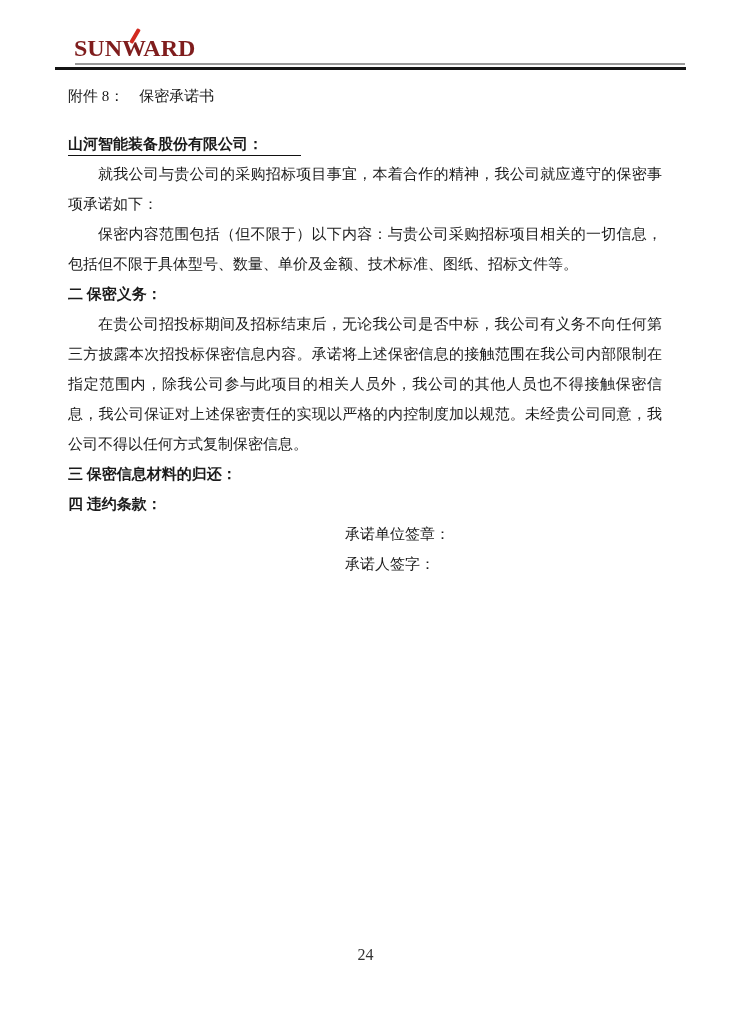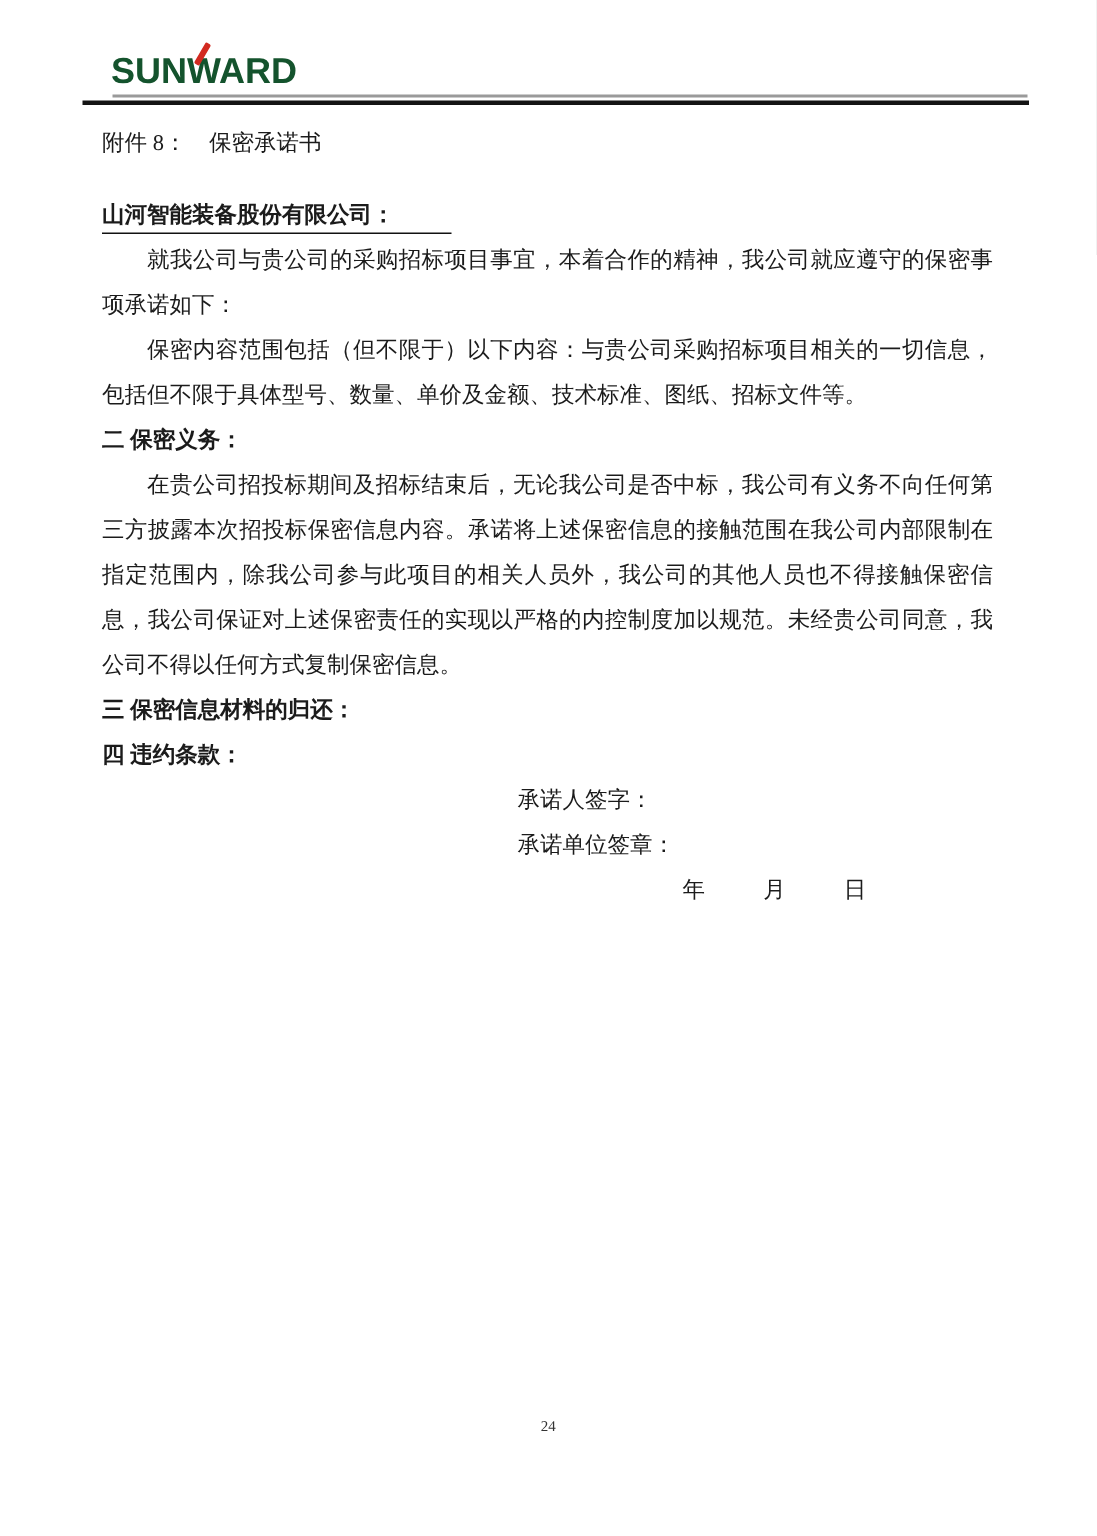--- a/index.html
+++ b/index.html
@@ -8,24 +8,24 @@
     width:731px;height:1024px;
     margin:0 auto;
     background:#ffffff;
     font-family:"Liberation Serif", serif;
     color:#1b1b1b;
     overflow:hidden;
   }
   
   .logo{
     position:absolute;left:74px;top:35px;
-    font-family:Liberation Sans, sans-serif;
+    font-family:Liberation Serif, serif;
     font-weight:800;font-style:normal;
     font-size:24px;letter-spacing:0px;
-    color:#14532d;
+    color:#7f1d1d;
     line-height:26px;
   }
   .logo .w-accent{
     position:absolute;
     left:59px;top:-7px;
     width:4px;height:16px;
     background:#D22A20;
     transform:rotate(30deg);
     border-radius:1px;
   }
@@ -78,21 +78,21 @@
   .sec-heading{
     margin:0;font-weight:bold;text-align:left;
   }
   .signature{margin-left:277px;}
   .sig-line{margin:0;}
   .date-line{margin:0 0 0 110px;}
   .date-line .d{margin-right:35px;}
   .date-line .d:last-child{margin-right:0;}
   .page-number{
     position:absolute;top:946px;left:0;right:0;
-    text-align:center;font-size:10px;color:#333;
+    text-align:center;font-size:16px;color:#333;
     font-family:"Liberation Serif", serif;
   }
 </style>
 </head>
 <body>
 
 <div class="page">
 
   <div class="logo">
     <span>SUNWARD</span>
@@ -115,26 +115,21 @@
     <p class="para">保密内容范围包括（但不限于）以下内容：与贵公司采购招标项目相关的一切信息，包括但不限于具体型号、数量、单价及金额、技术标准、图纸、招标文件等。</p>
 
     <p class="sec-heading">二 保密义务：</p>
     <p class="para">在贵公司招投标期间及招标结束后，无论我公司是否中标，我公司有义务不向任何第三方披露本次招投标保密信息内容。承诺将上述保密信息的接触范围在我公司内部限制在指定范围内，除我公司参与此项目的相关人员外，我公司的其他人员也不得接触保密信息，我公司保证对上述保密责任的实现以严格的内控制度加以规范。未经贵公司同意，我公司不得以任何方式复制保密信息。</p>
 
     <p class="sec-heading">三 保密信息材料的归还：</p>
 
     <p class="sec-heading">四 违约条款：</p>
 
     <div class="signature">
+      <p class="sig-line">承诺单位签章：</p>
       <p class="sig-line">承诺人签字：</p>
-      <p class="sig-line">承诺单位签章：</p>
-      <p class="date-line">
-        <span class="d">年</span>
-        <span class="d">月</span>
-        <span class="d">日</span>
-      </p>
     </div>
 
   </div>
 
   <div class="page-number">24</div>
 
 </div>
 
 </body></html>

